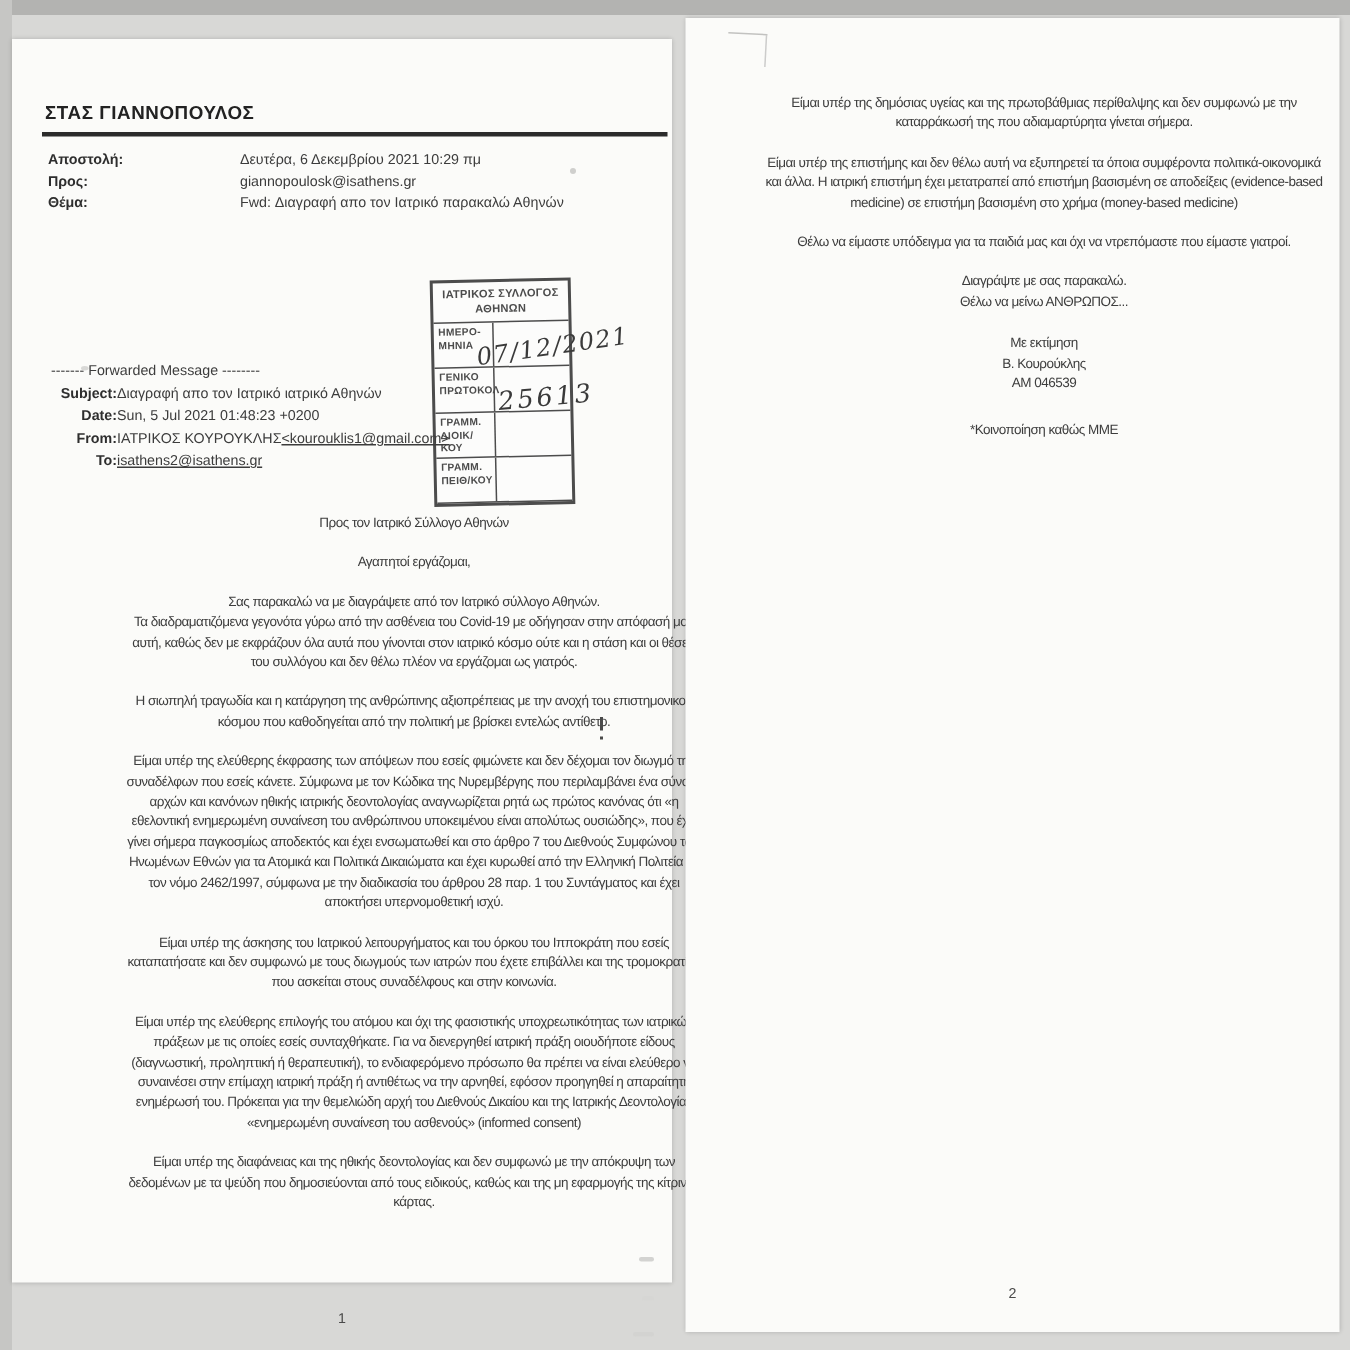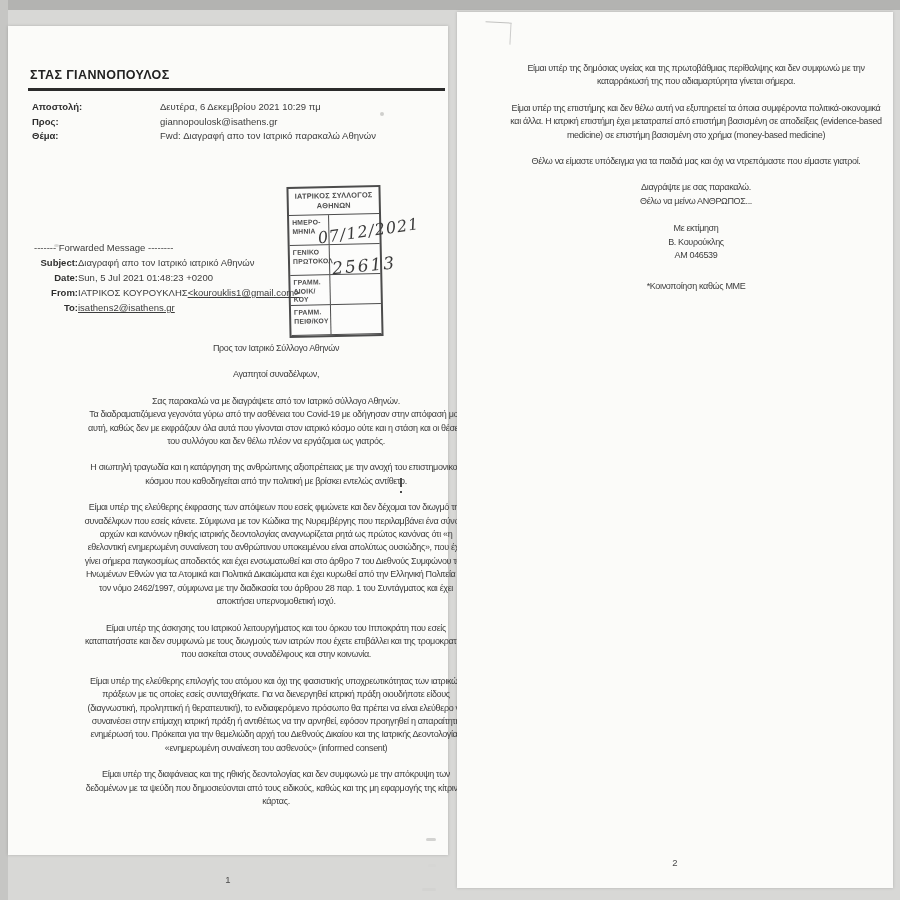--- a/index.html
+++ b/index.html
@@ -179,21 +179,21 @@
       <span class="fw-value fw-link">&lt;kourouklis1@gmail.com&gt;</span>
     </div>
     <div class="fw-line">
       <span class="fw-label">To:</span>
       <span class="fw-value fw-link">isathens2@isathens.gr</span>
     </div>
   </div>
 
   <div class="body-col">
     <div class="para">Προς τον Ιατρικό Σύλλογο Αθηνών</div>
-    <div class="para">Αγαπητοί συναδέλφων,</div>
+    <div class="para">Αγαπητοί εργάζομαι,</div>
     <div class="para">Σας παρακαλώ να με διαγράψετε από τον Ιατρικό σύλλογο Αθηνών.
 Τα διαδραματιζόμενα γεγονότα γύρω από την ασθένεια του Covid-19 με οδήγησαν στην απόφασή μου αυτή, καθώς δεν με εκφράζουν όλα αυτά που γίνονται στον ιατρικό κόσμο ούτε και η στάση και οι θέσεις του συλλόγου και δεν θέλω πλέον να εργάζομαι ως γιατρός.</div>
     <div class="para">Η σιωπηλή τραγωδία και η κατάργηση της ανθρώπινης αξιοπρέπειας με την ανοχή του επιστημονικού κόσμου που καθοδηγείται από την πολιτική με βρίσκει εντελώς αντίθετο.</div>
     <div class="para">Είμαι υπέρ της ελεύθερης έκφρασης των απόψεων που εσείς φιμώνετε και δεν δέχομαι τον διωγμό την συναδέλφων που εσείς κάνετε. Σύμφωνα με τον Κώδικα της Νυρεμβέργης που περιλαμβάνει ένα σύνολο αρχών και κανόνων ηθικής ιατρικής δεοντολογίας αναγνωρίζεται ρητά ως πρώτος κανόνας ότι «η εθελοντική ενημερωμένη συναίνεση του ανθρώπινου υποκειμένου είναι απολύτως ουσιώδης», που έχει γίνει σήμερα παγκοσμίως αποδεκτός και έχει ενσωματωθεί και στο άρθρο 7 του Διεθνούς Συμφώνου των Ηνωμένων Εθνών για τα Ατομικά και Πολιτικά Δικαιώματα και έχει κυρωθεί από την Ελληνική Πολιτεία με τον νόμο 2462/1997, σύμφωνα με την διαδικασία του άρθρου 28 παρ. 1 του Συντάγματος και έχει αποκτήσει υπερνομοθετική ισχύ.</div>
     <div class="para">Είμαι υπέρ της άσκησης του Ιατρικού λειτουργήματος και του όρκου του Ιπποκράτη που εσείς καταπατήσατε και δεν συμφωνώ με τους διωγμούς των ιατρών που έχετε επιβάλλει και της τρομοκρατίας που ασκείται στους συναδέλφους και στην κοινωνία.</div>
     <div class="para">Είμαι υπέρ της ελεύθερης επιλογής  του ατόμου και όχι της φασιστικής υποχρεωτικότητας των ιατρικών πράξεων με τις οποίες εσείς συνταχθήκατε. Για να διενεργηθεί ιατρική πράξη οιουδήποτε είδους (διαγνωστική, προληπτική ή θεραπευτική), το ενδιαφερόμενο πρόσωπο θα πρέπει να είναι ελεύθερο να συναινέσει στην επίμαχη ιατρική πράξη ή αντιθέτως να την αρνηθεί, εφόσον προηγηθεί η απαραίτητη ενημέρωσή του. Πρόκειται για την θεμελιώδη αρχή του Διεθνούς Δικαίου και της Ιατρικής Δεοντολογίας «ενημερωμένη συναίνεση του ασθενούς» (informed consent)</div>
     <div class="para">Είμαι υπέρ της διαφάνειας και της ηθικής δεοντολογίας και δεν συμφωνώ με την απόκρυψη των δεδομένων με τα ψεύδη που δημοσιεύονται από τους ειδικούς, καθώς και της μη εφαρμογής της κίτρινης κάρτας.</div>
   </div>
 
   <div class="page-number">1</div>

